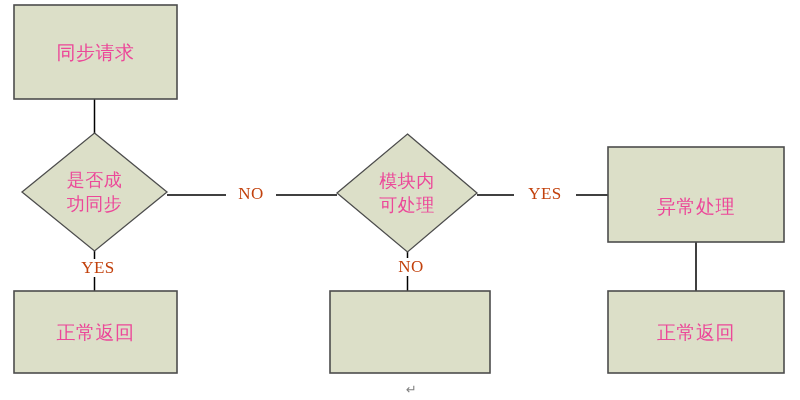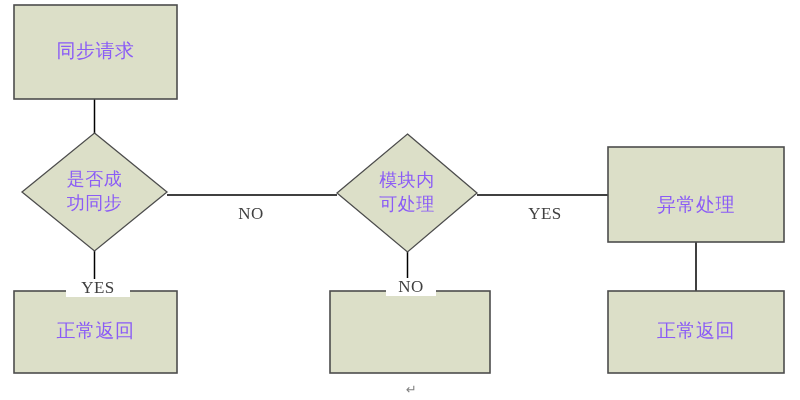--- a/index.html
+++ b/index.html
@@ -47,48 +47,47 @@
     fill: none;
     stroke-linecap: butt;
   }
 
   .node-label {
     position: absolute;
     display: flex;
     align-items: center;
     justify-content: center;
     text-align: center;
-    color: #8b5cf6;
-    font-family: Liberation Mono, monospace;
+    color: #ec4899;
+    font-family: Liberation Serif, serif;
     font-size: 19px;
     line-height: 25px;
     letter-spacing: 0.5px;
     white-space: pre-line;
     pointer-events: none;
   }
   .node-label.box-label {
     font-size: 19px;
   }
   .node-label.diamond-label {
     font-size: 18px;
     line-height: 24px;
   }
 
   .edge-label {
     position: absolute;
-    color: #404040;
+    color: #c2410c;
     font-family: "Liberation Serif", "DejaVu Serif", serif;
     font-size: 17px;
     line-height: 18px;
     letter-spacing: 0.4px;
     text-align: center;
     background: #ffffff;
     padding: 0 3px;
     white-space: nowrap;
-    margin-top: 20px;
   }
 
   .pilcrow-mark {
     position: absolute;
     color: #808080;
     font-family: "DejaVu Sans", sans-serif;
     font-size: 13px;
     line-height: 13px;
     white-space: nowrap;
   }

